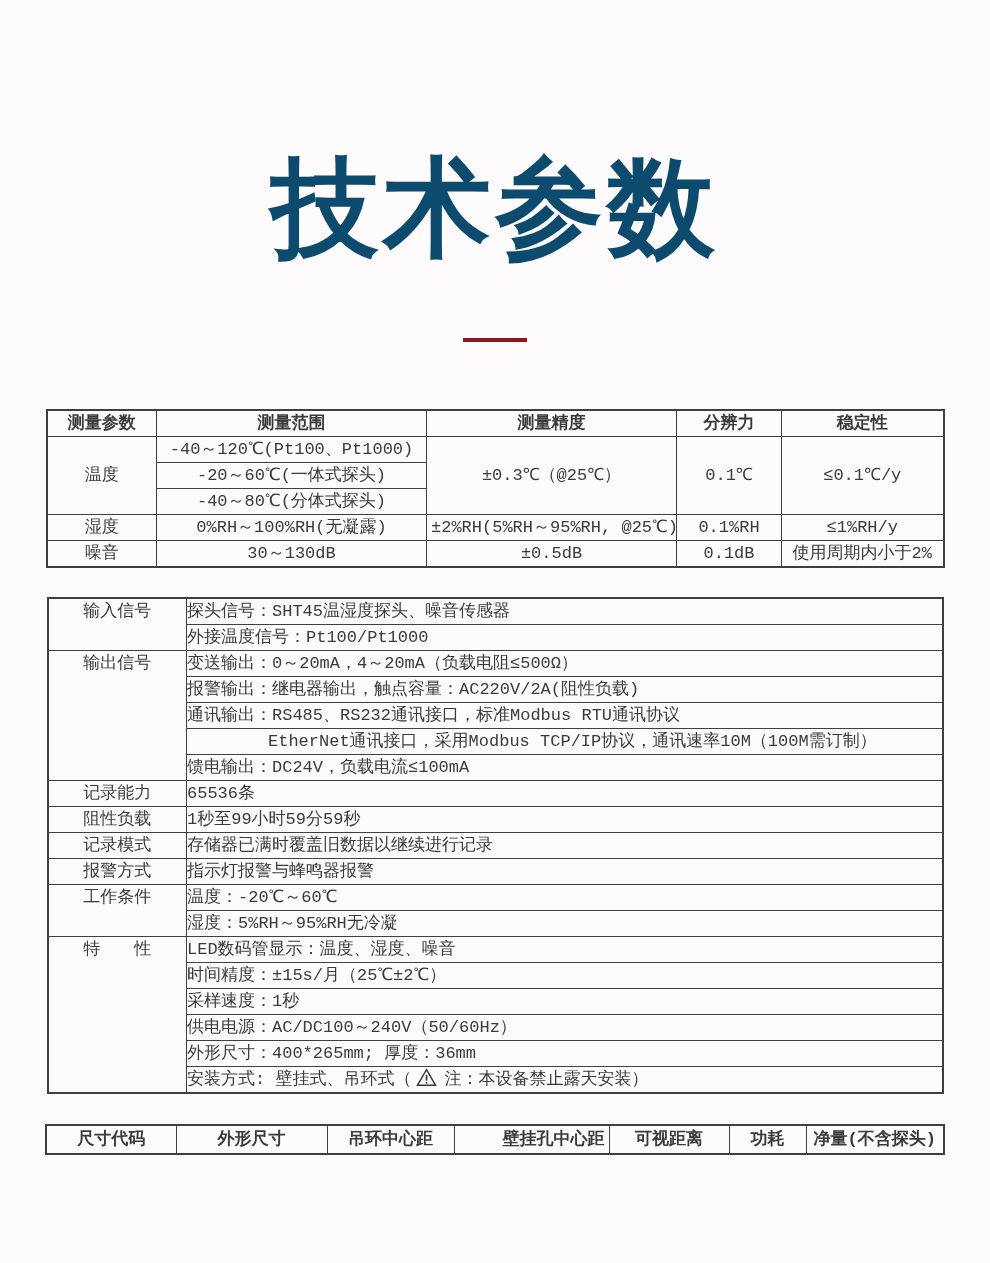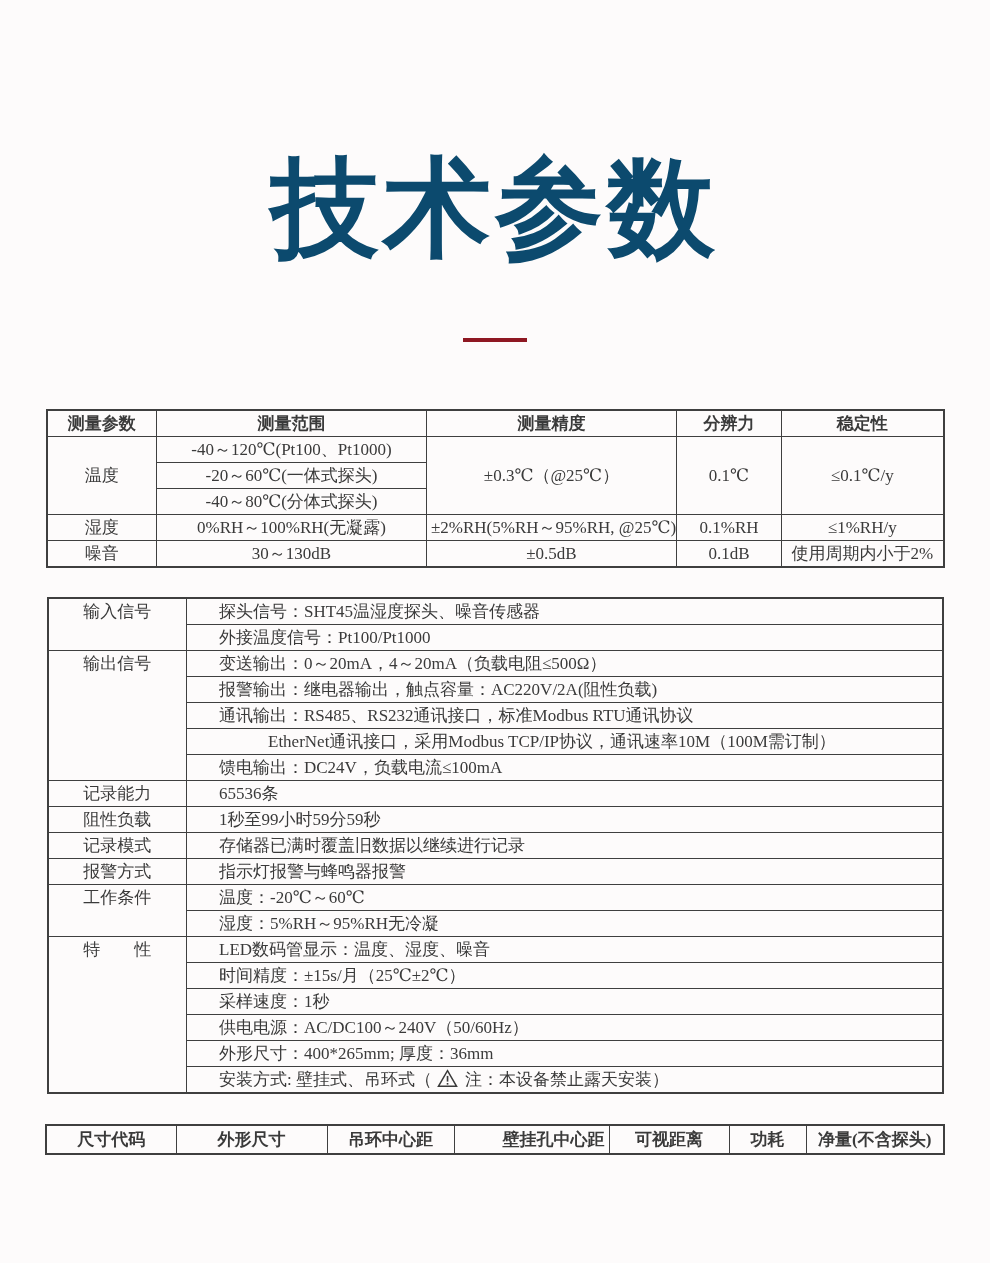--- a/index.html
+++ b/index.html
@@ -28,20 +28,21 @@
     width: 64px; height: 4px;
     margin: 70px auto 0 auto;
     background: #8e1722;
   }
   table {
     border-collapse: collapse;
     table-layout: fixed;
     margin: 0 auto;
     width: 897px;
     border: 2px solid #3f3f3f;
+    font-family: Liberation Mono, monospace;
   }
   td, th {
     border: 1px solid #3f3f3f;
     font-size: 17px;
     font-weight: normal;
     text-align: center;
     padding: 0 4px;
     height: 25px;
     line-height: 25px;
     white-space: nowrap;
@@ -51,21 +52,21 @@
   .t1 { margin-top: 67px; }
   .t1 th { height: 26px; }
   .t2 { margin-top: 29px; }
   .t2 .label-cell {
     width: 139px;
     vertical-align: top;
     text-align: center;
   }
   .t2 .content-cell {
     text-align: left;
-    padding-left: 32px;
+    padding-left: 0;
   }
   .t2 .indent { padding-left: 81px; }
   .t3 { margin-top: 30px; }
   .t3 td, .t3 th { height: 27px; line-height: 27px; }
   .warning-icon-svg {
     display: inline-block;
     vertical-align: -3px;
     margin: 0 7px 0 5px;
   }
   

